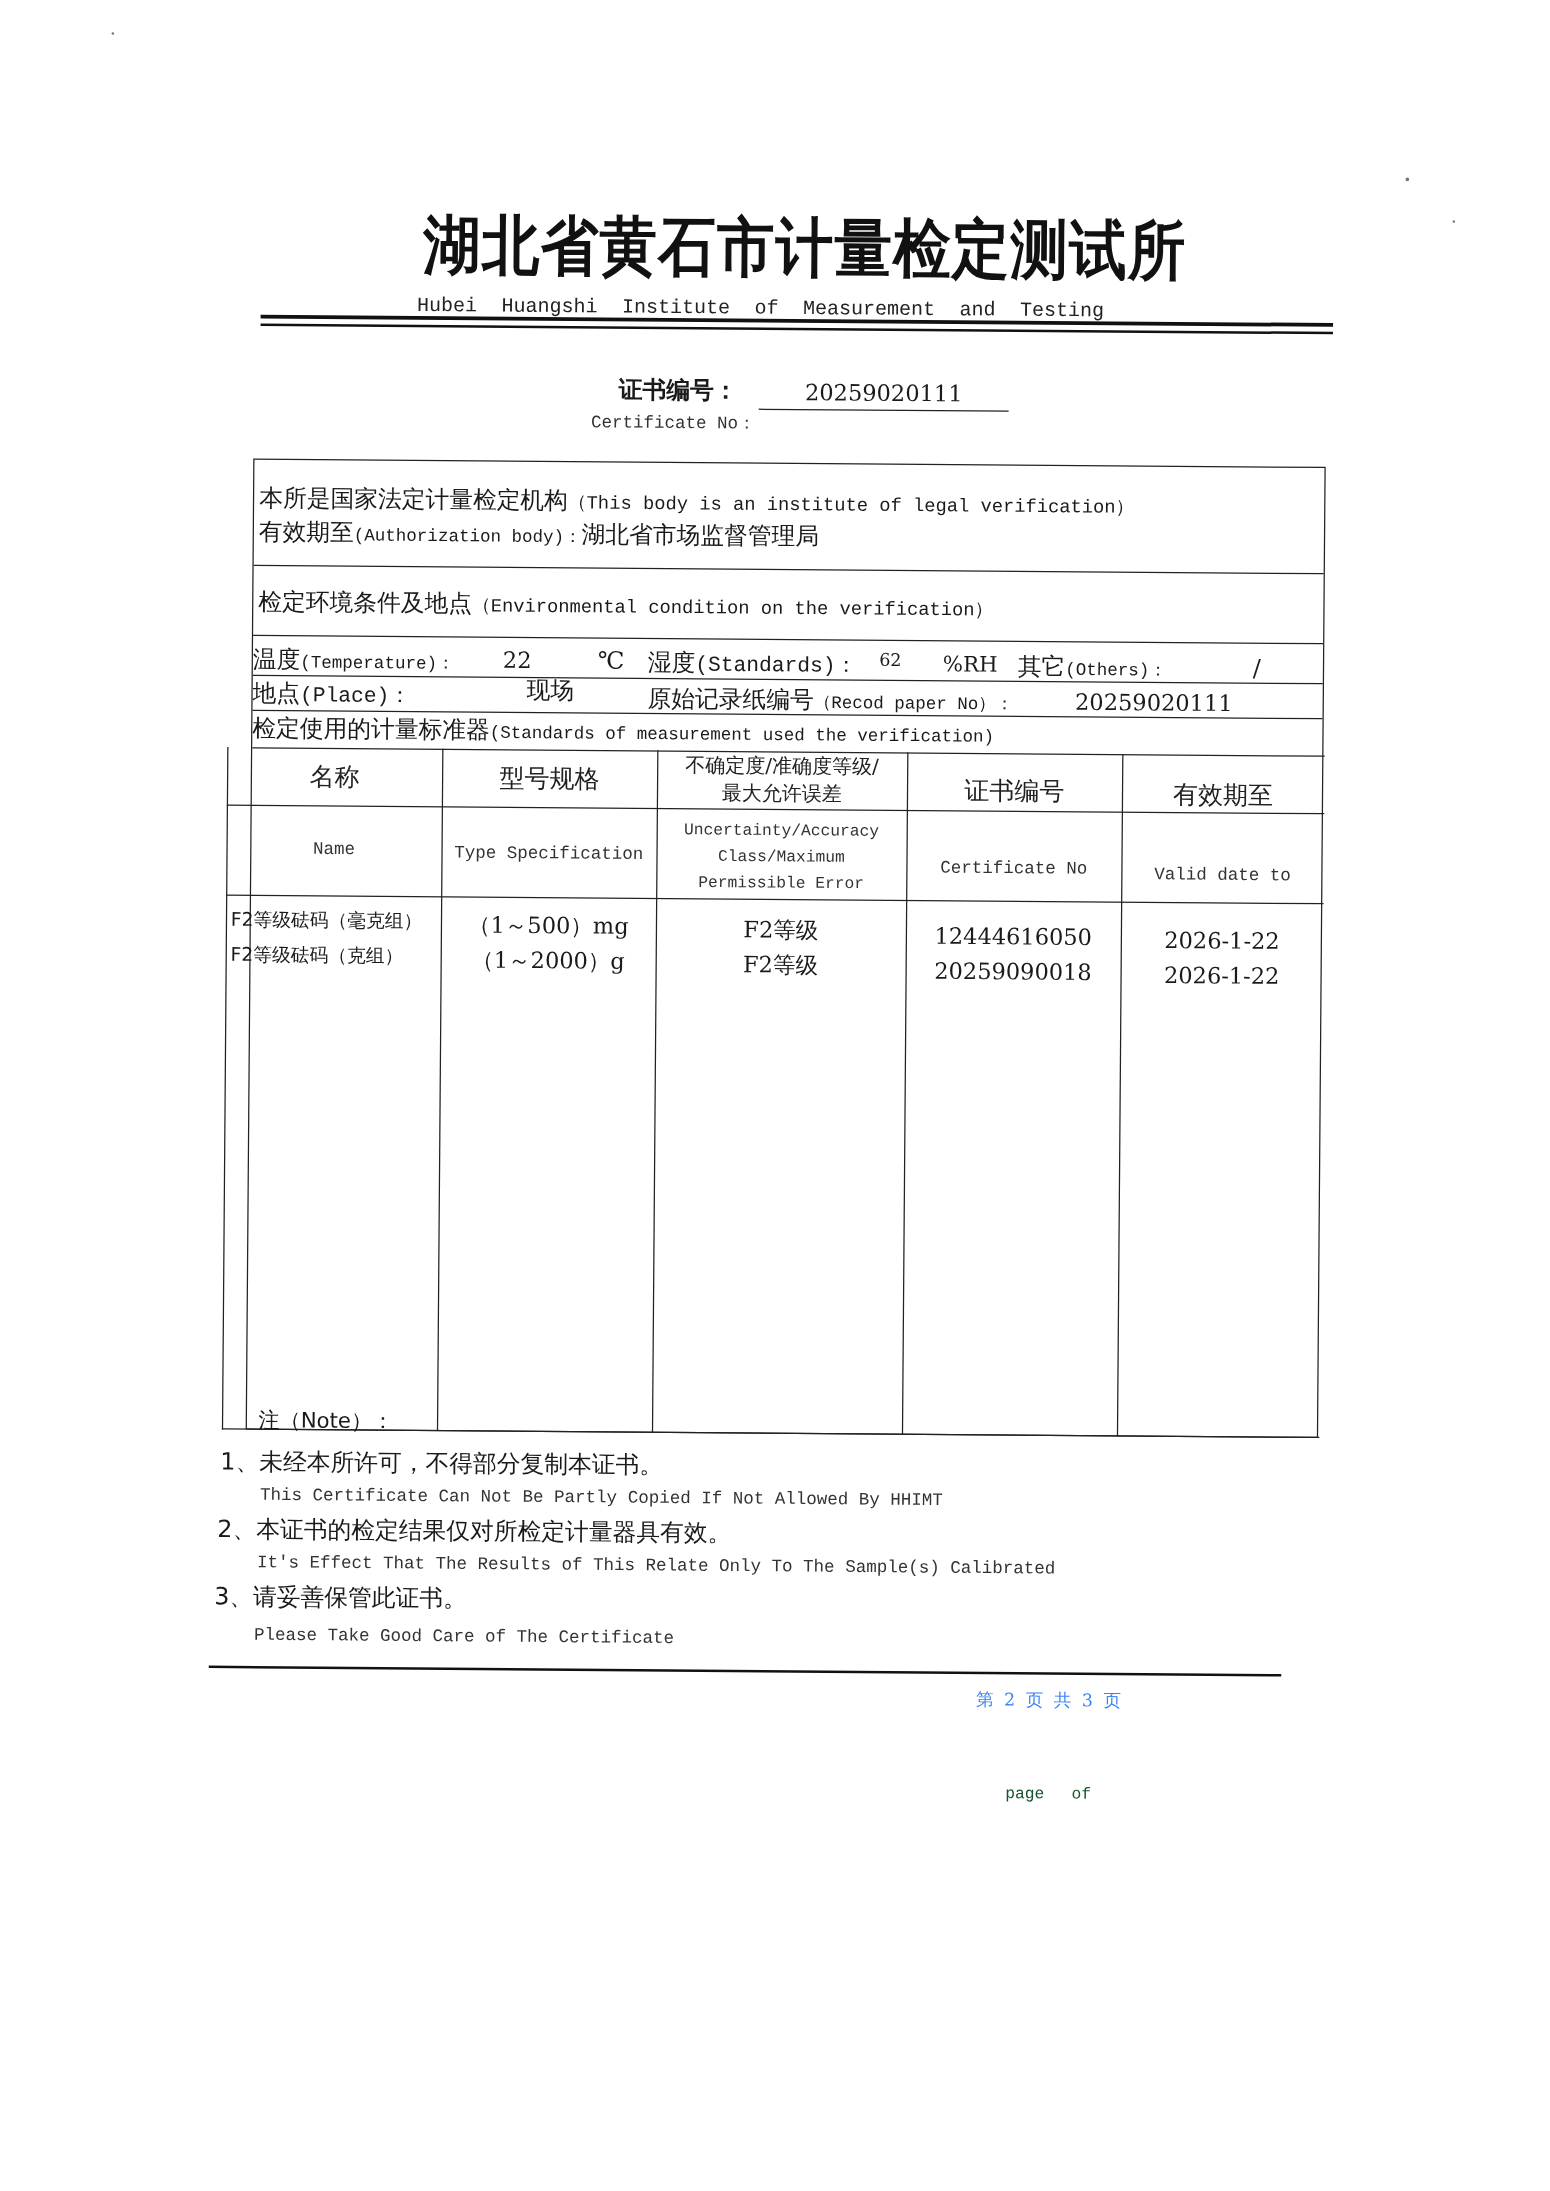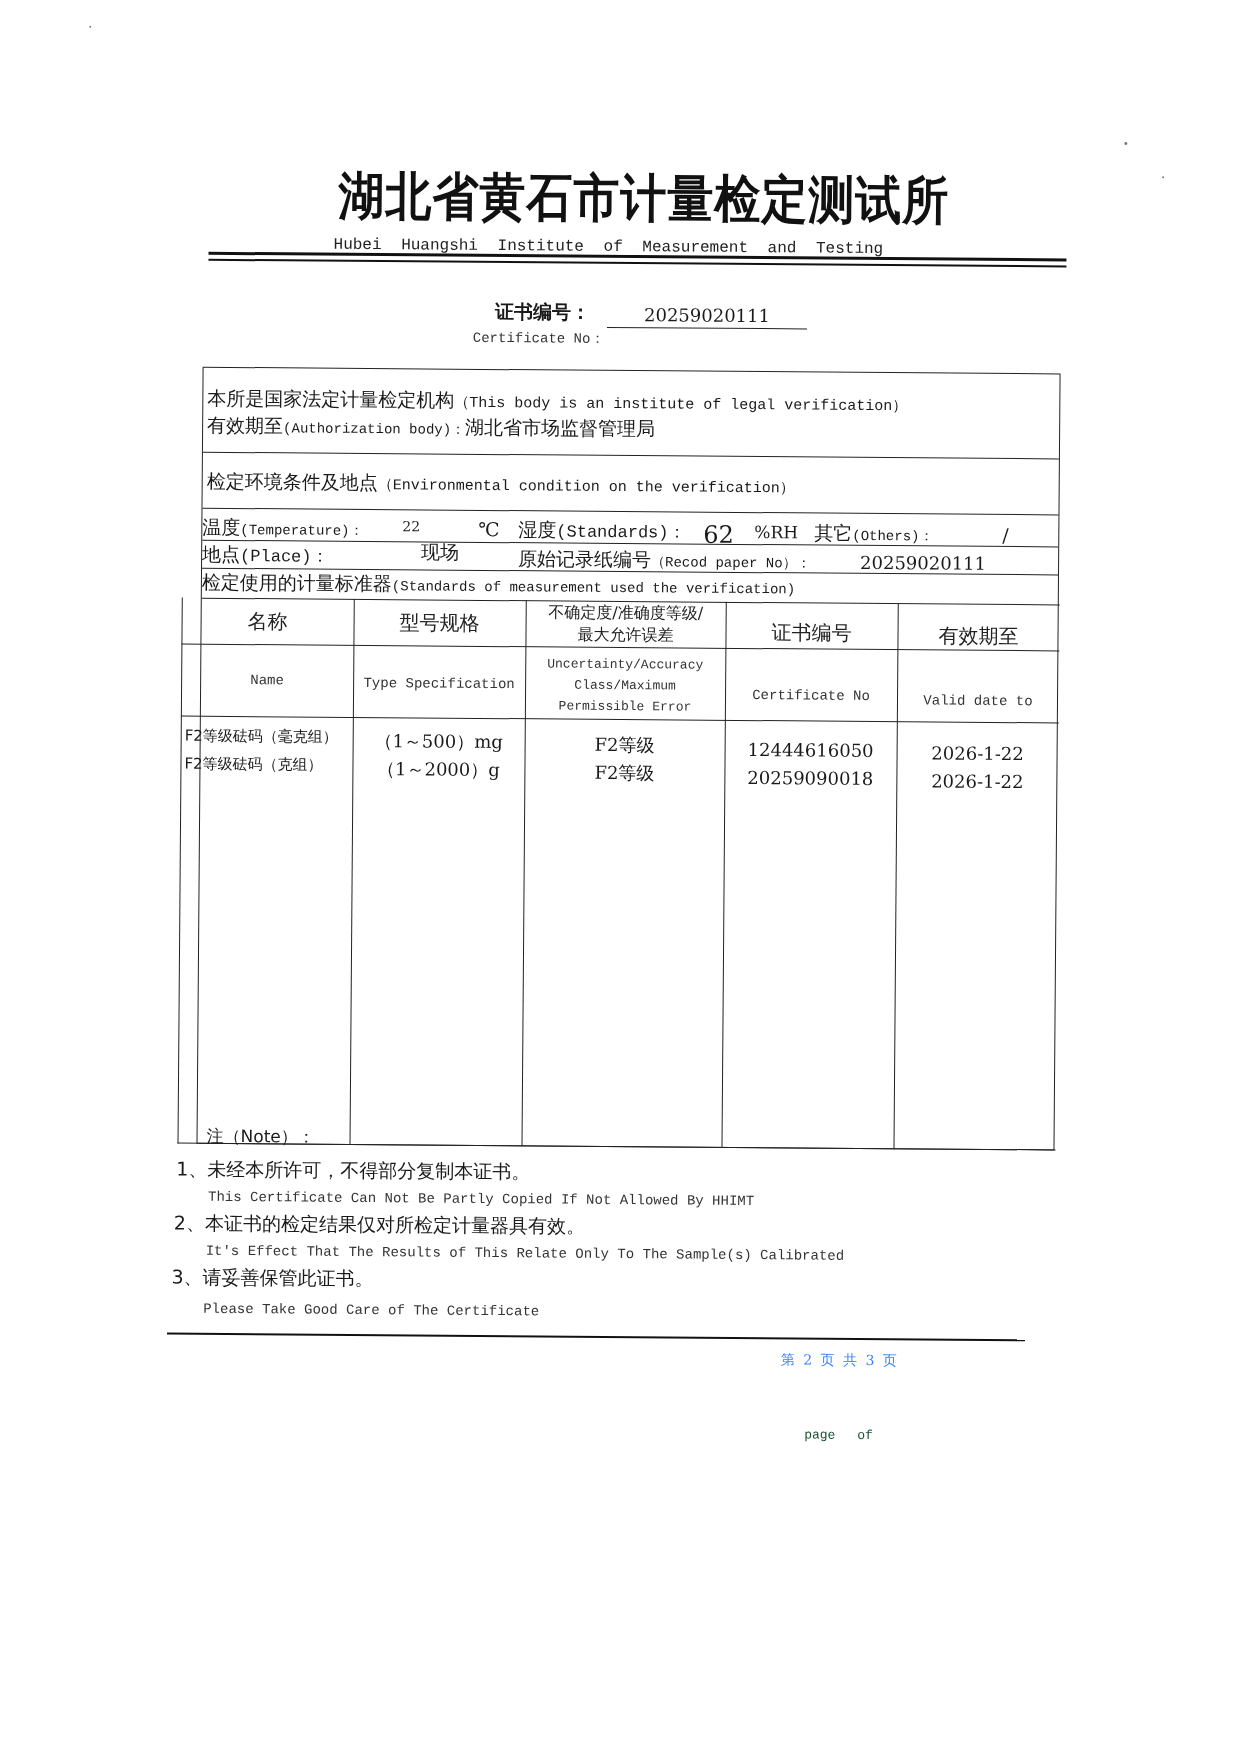--- a/index.html
+++ b/index.html
@@ -97,26 +97,26 @@
     <div class="row-line" style="top:84px;"></div>
 
     <div class="txt" style="left:4px; top:101px;">
       <span>检定环境条件及地点</span><span class="en-small" style="font-size:15px;">（Environmental condition on the verification）</span>
     </div>
     <div class="row-line" style="top:140px;"></div>
 
     <div class="txt" style="left:0px; top:147px;">
       <span>温度</span><span class="en-small">(Temperature)：</span>
     </div>
-    <div class="txt" style="left:200px; top:149px; font-size:14px;">22</div>
+    <div class="txt" style="left:200px; top:149px; font-size:18px;">22</div>
     <div class="txt" style="left:276px; top:148px;">℃</div>
     <div class="txt" style="left:316px; top:147px;">
       <span>湿度</span><span class="en-med">(Standards)：</span>
     </div>
-    <div class="txt" style="left:501px; top:149px; font-size:24px;text-align:right;">62</div>
+    <div class="txt" style="left:501px; top:149px; font-size:14px;text-align:right;">62</div>
     <div class="txt" style="left:552px; top:150px; font-size:17px;">%RH</div>
     <div class="txt" style="left:612px; top:148px;">
       <span>其它</span><span class="en-small">(Others)：</span>
     </div>
     <div class="txt" style="left:800px; top:150px;">/</div>
     <div class="row-line" style="top:172px;"></div>
 
     <div class="txt" style="left:0px; top:174px;">
       <span>地点</span><span class="en-med">(Place)：</span>
     </div>

